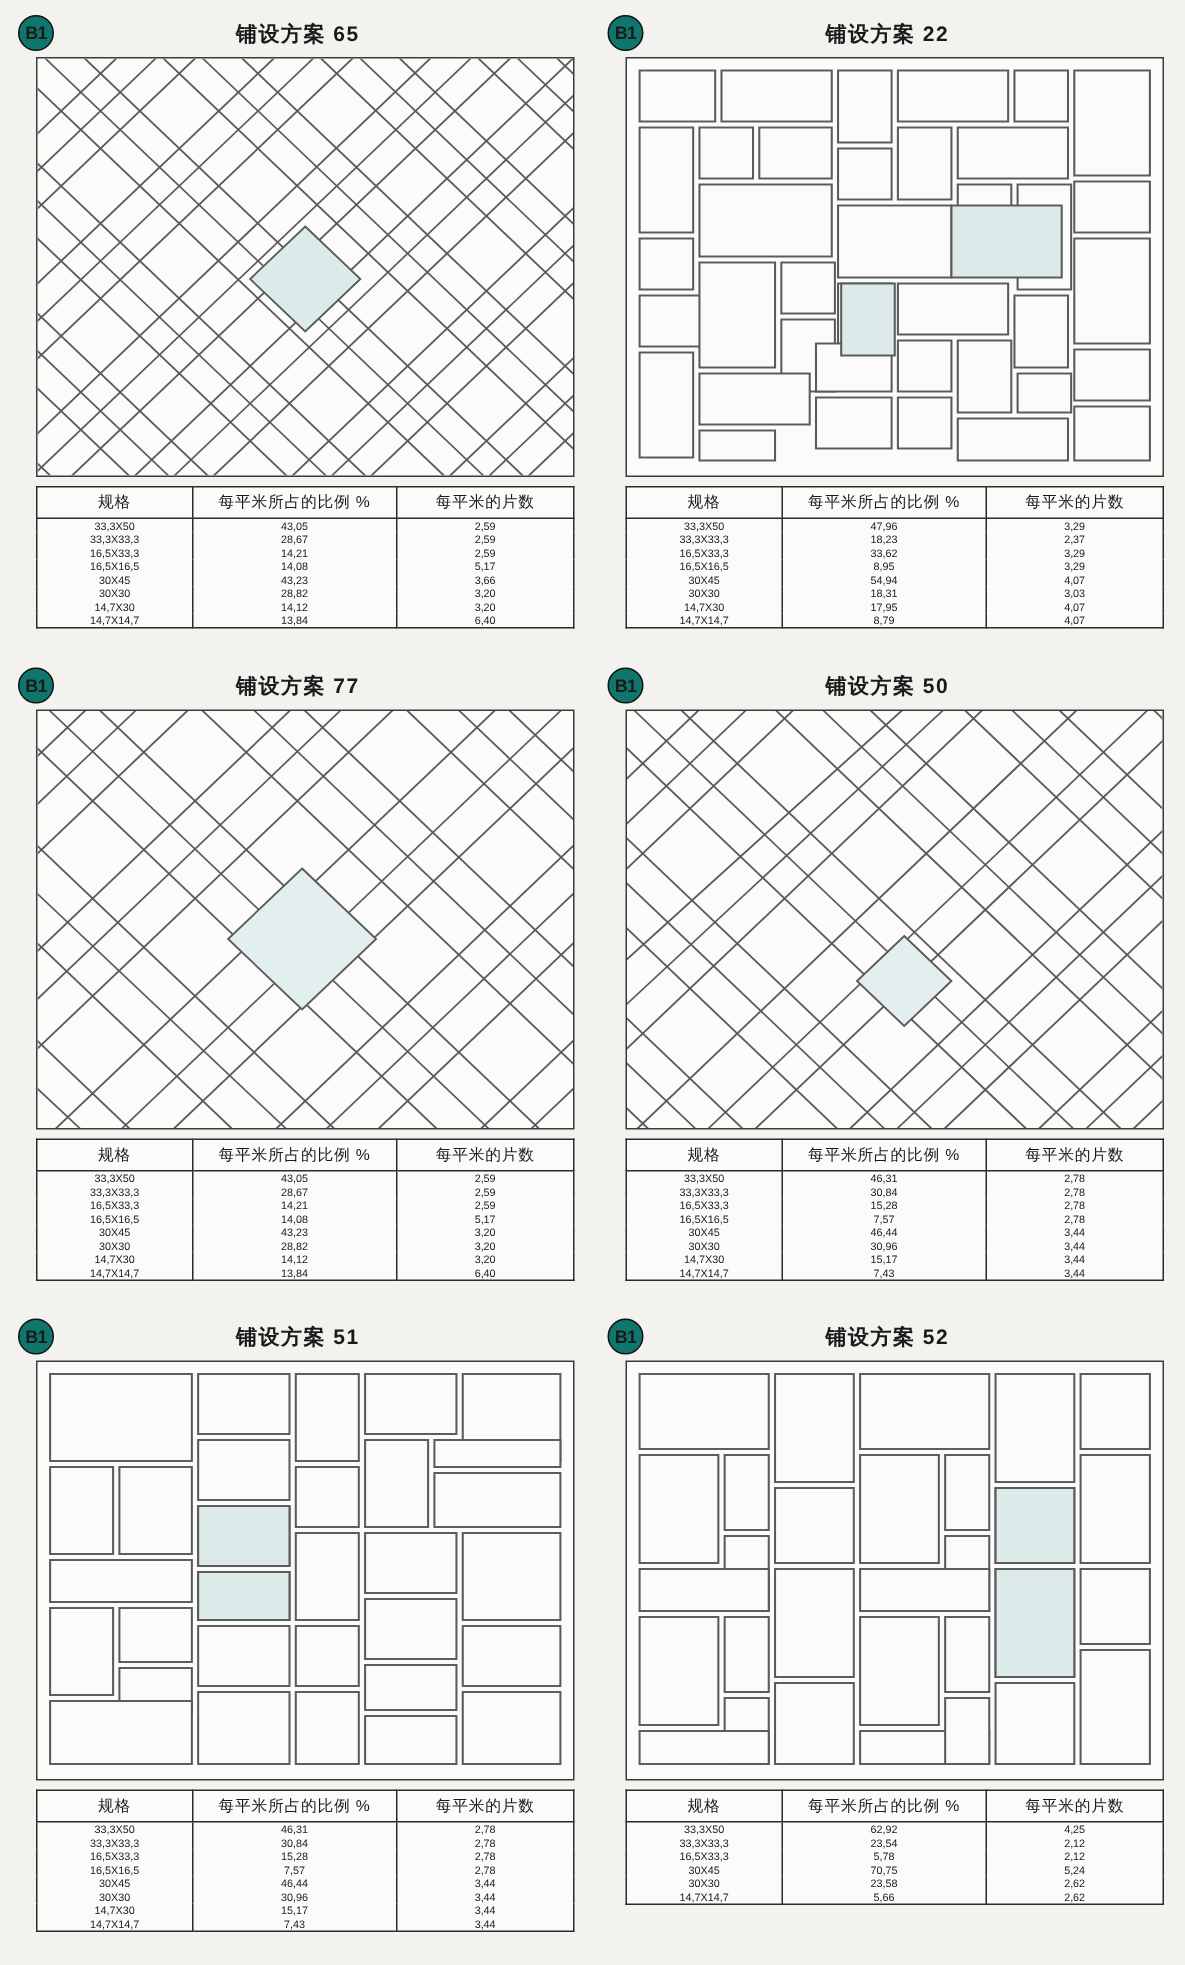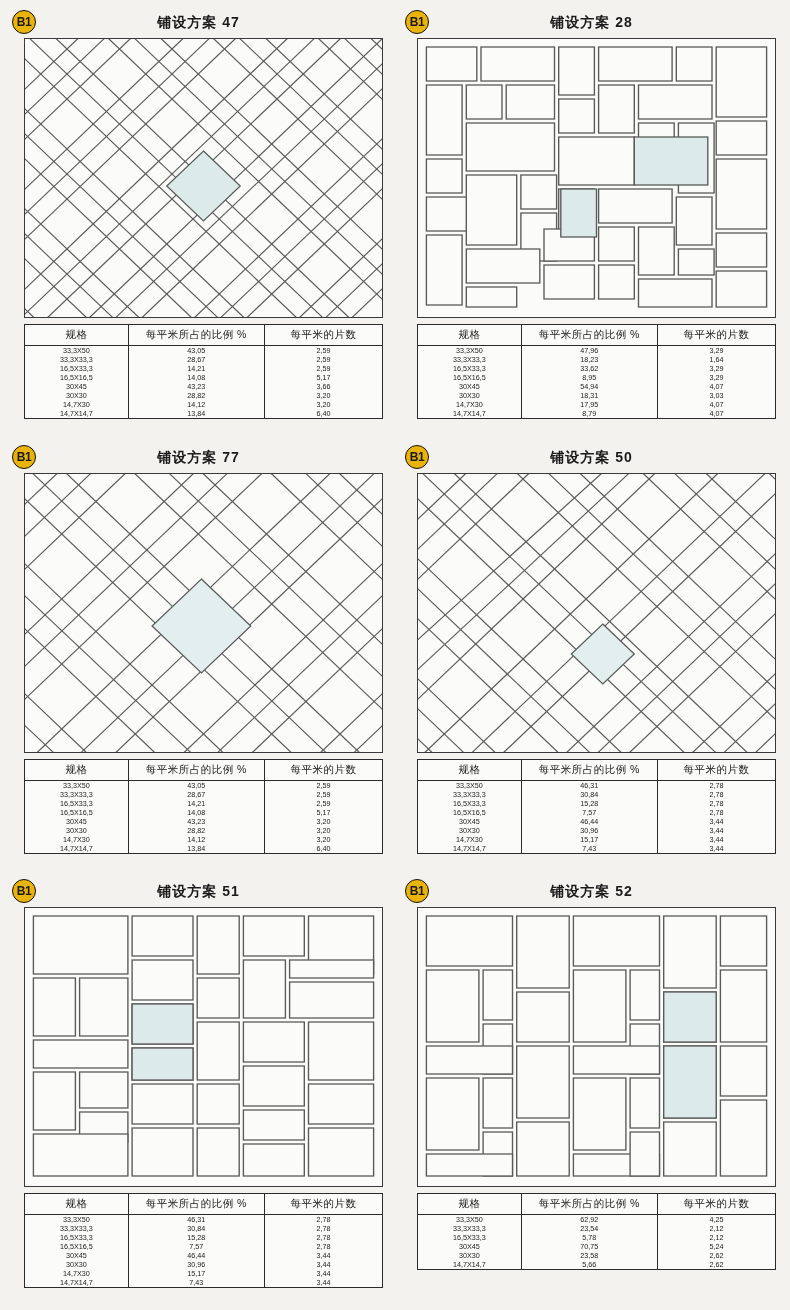--- a/index.html
+++ b/index.html
@@ -37,21 +37,21 @@
     justify-content:center;
   }
   .badge{
     position:absolute;
     left:4px;top:0;
     width:22px;height:22px;
     border:1.4px solid #111;
     border-radius:50%;
     display:flex;align-items:center;justify-content:center;
     font-size:12px;font-weight:bold;
-    background:#eab308;
+    background:#0f766e;
     letter-spacing:-0.5px;
   }
   .panel-title{
     font-size:14px;
     font-weight:bold;
     letter-spacing:1px;
   }
   .art{
     position:relative;
     flex:0 0 auto;
@@ -95,21 +95,21 @@
 </style>
 </head>
 <body>
 
 <div class="page">
   <div class="grid">
 
     <div class="panel">
       <div class="panel-head">
         <div class="badge">B1</div>
-        <div class="panel-title">铺设方案 47</div>
+        <div class="panel-title">铺设方案 65</div>
       </div>
       <div class="art">
         <svg viewBox="0 0 340 278" preserveAspectRatio="none">
           <g stroke="#5a5a5a" stroke-width="1.2" fill="none">
             <g>
 
               <line x1="-10" y1="60" x2="300" y2="-250"></line>
               <line x1="-10" y1="110" x2="330" y2="-230"></line>
               <line x1="-10" y1="160" x2="360" y2="-210"></line>
               <line x1="-10" y1="210" x2="380" y2="-180"></line>
@@ -210,21 +210,21 @@
               <td>13,84</td>
               <td>6,40</td>
             </tr>
         </tbody>
       </table>
     </div>
 
     <div class="panel">
       <div class="panel-head">
         <div class="badge">B1</div>
-        <div class="panel-title">铺设方案 28</div>
+        <div class="panel-title">铺设方案 22</div>
       </div>
       <div class="art">
         <svg viewBox="0 0 340 278" preserveAspectRatio="none">
           <g stroke="#5a5a5a" stroke-width="1.3" fill="#fbfbf9">
             <rect x="8" y="8" width="48" height="34"></rect>
             <rect x="60" y="8" width="70" height="34"></rect>
             <rect x="134" y="8" width="34" height="48"></rect>
             <rect x="172" y="8" width="70" height="34"></rect>
             <rect x="246" y="8" width="34" height="34"></rect>
             <rect x="284" y="8" width="48" height="70"></rect>
@@ -286,21 +286,21 @@
         </thead>
         <tbody>
           <tr>
               <td>33,3X50</td>
               <td>47,96</td>
               <td>3,29</td>
             </tr>
           <tr>
               <td>33,3X33,3</td>
               <td>18,23</td>
-              <td>1,64</td>
+              <td>2,37</td>
             </tr>
           <tr>
               <td>16,5X33,3</td>
               <td>33,62</td>
               <td>3,29</td>
             </tr>
           <tr>
               <td>16,5X16,5</td>
               <td>8,95</td>
               <td>3,29</td>

